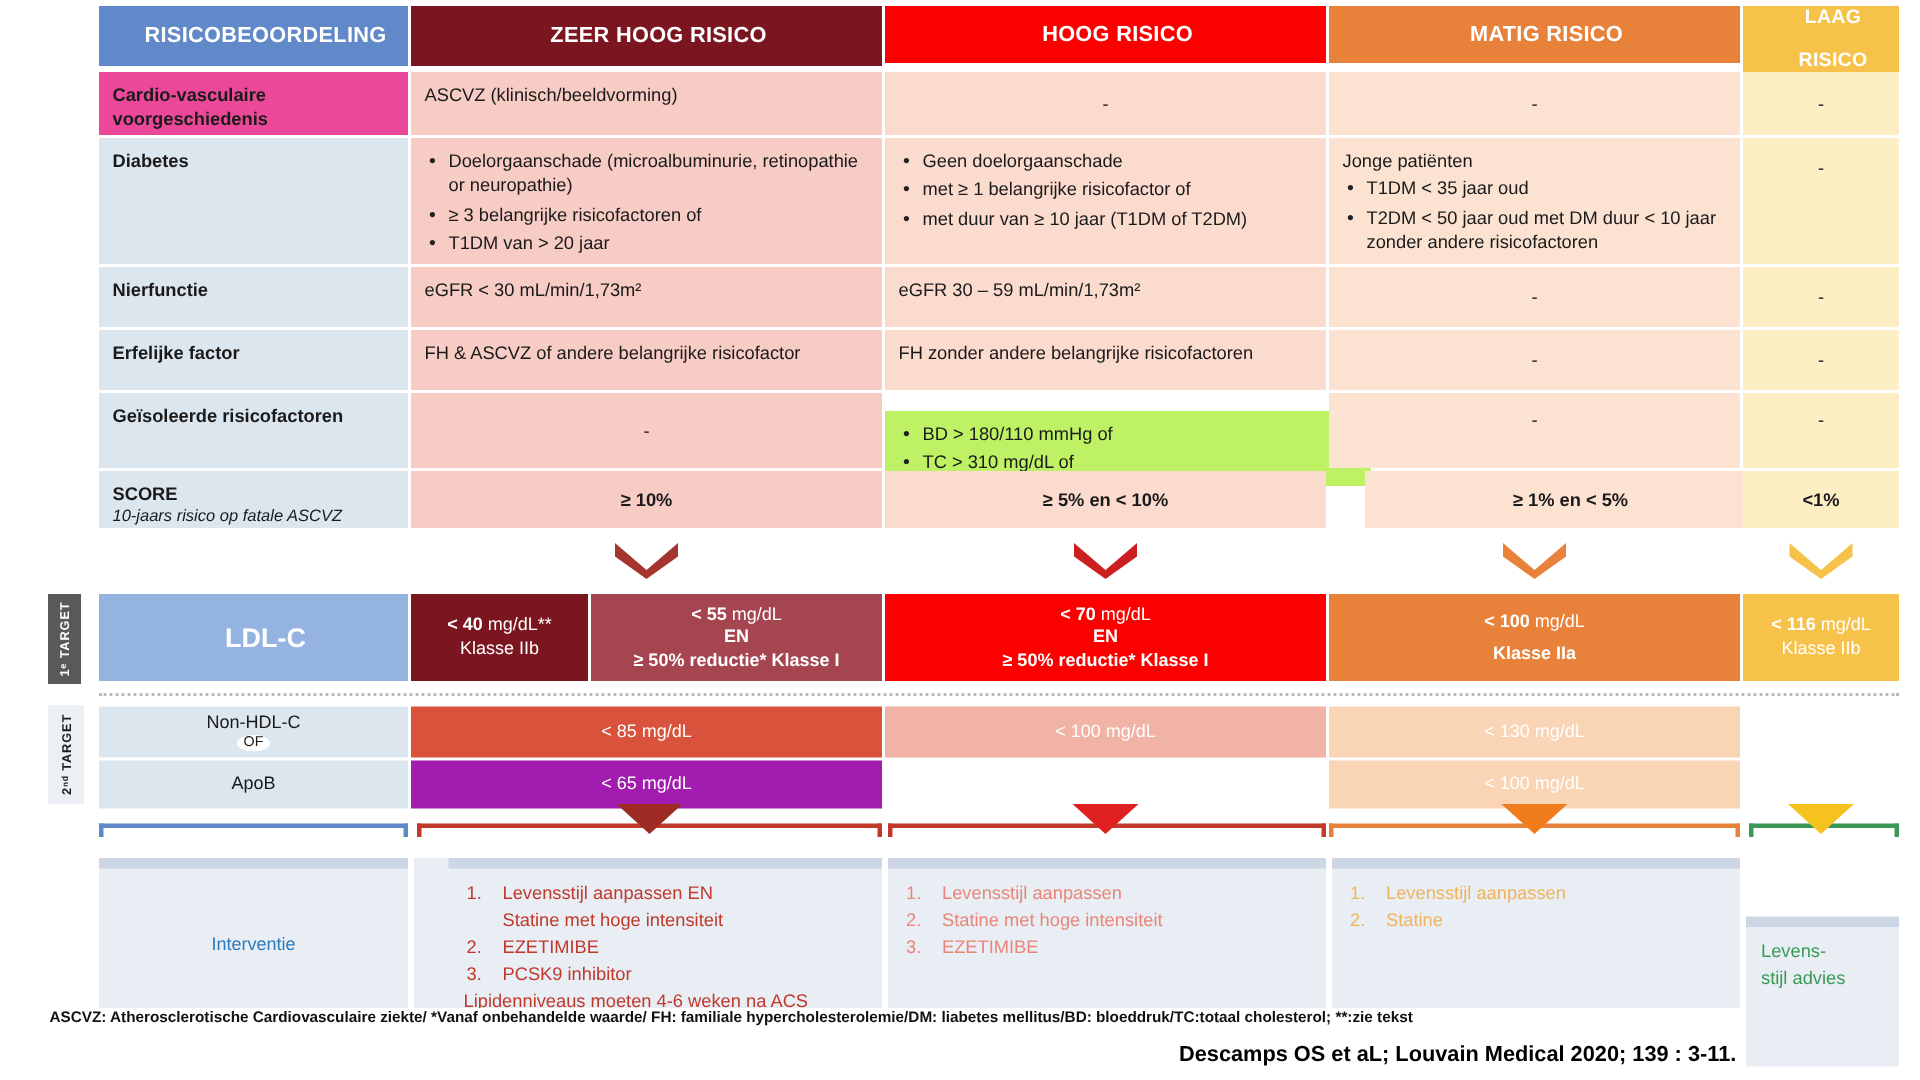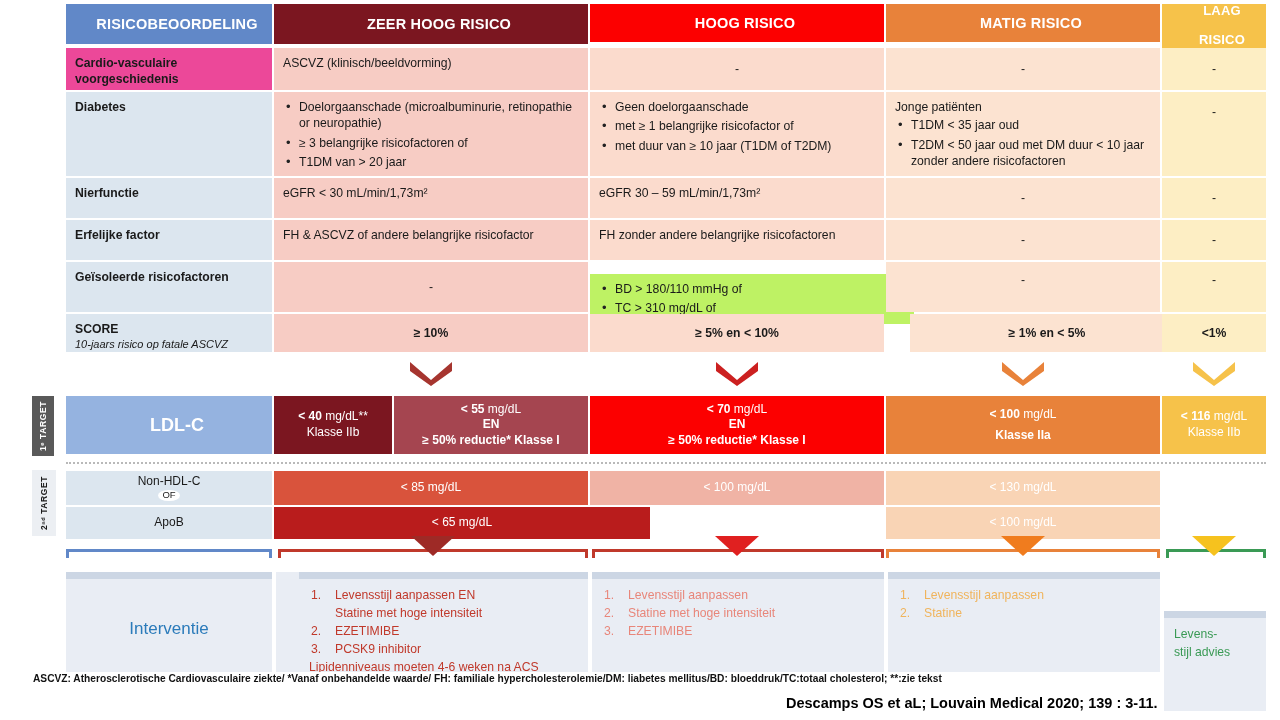--- a/index.html
+++ b/index.html
@@ -84,21 +84,21 @@
   
   .iv { position: absolute; background: #e9edf4; overflow: hidden; }
   .iv .cap { height: 7px; background: #ccd6e4; }
   .iv .body { padding: 7px 10px; font-size: 12.2px; line-height: 1.48; }
   .iv ol { margin: 0; padding: 0; list-style: none; counter-reset: it; }
   .iv ol li { counter-increment: it; position: relative; padding-left: 26px; }
   .iv ol li:before { content: counter(it) "."; position: absolute; left: 2px; }
   .iv .free { padding-left: 0; }
   .iv .ivlabel {
     display: flex; align-items: center; justify-content: center;
-    height: 100%; font-size: 17px; color: #2b7bba;
+    height: 100%; font-size: 12px; color: #2b7bba;
   }
 
   
   .fn {
     position: absolute; font-size: 10.2px; color: #111; white-space: nowrap;
     font-weight: bold;
   }
   .cite { position: absolute; font-size: 14.5px; font-weight: bold; color: #000; }
 </style>
 </head>
@@ -311,21 +311,21 @@
   <div class="t2" style="left:590px; top:471px; width:294px; height:34px; background:#f0b3a5;">
     <span>&lt; 100 mg/dL</span>
   </div>
   <div class="t2" style="left:886px; top:471px; width:274px; height:34px; background:#f9d4b5;">
     <span>&lt; 130 mg/dL</span>
   </div>
 
   <div class="t2 lbl" style="left:66px; top:507px; width:206px; height:32px;">
     <span>ApoB</span>
   </div>
-  <div class="t2" style="left:274px; top:507px; width:376px; height:32px; background:#b91c1c;">
+  <div class="t2" style="left:274px; top:507px; width:314px; height:32px; background:#a21caf;">
     <span>&lt; 65 mg/dL</span>
   </div>
   <div class="t2" style="left:886px; top:507px; width:274px; height:32px; background:#f9d4b5;">
     <span>&lt; 100 mg/dL</span>
   </div>
 
   <div class="brk" style="left:66px; top:549px; width:206px; border-color:#6188c8;"></div>
 
   <div class="brk" style="left:278px; top:549px; width:310px; border-color:#c0392b;"></div>
   <div class="tri" style="left:411px; top:536px; border-width:20px 22px 0 22px; border-color:#9e2a26 transparent transparent transparent;"></div>

